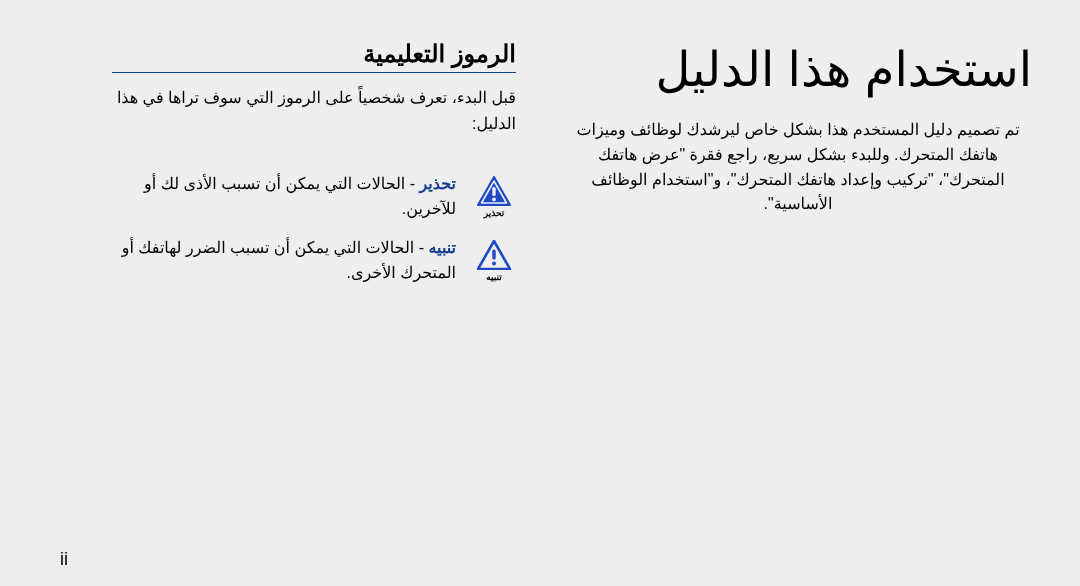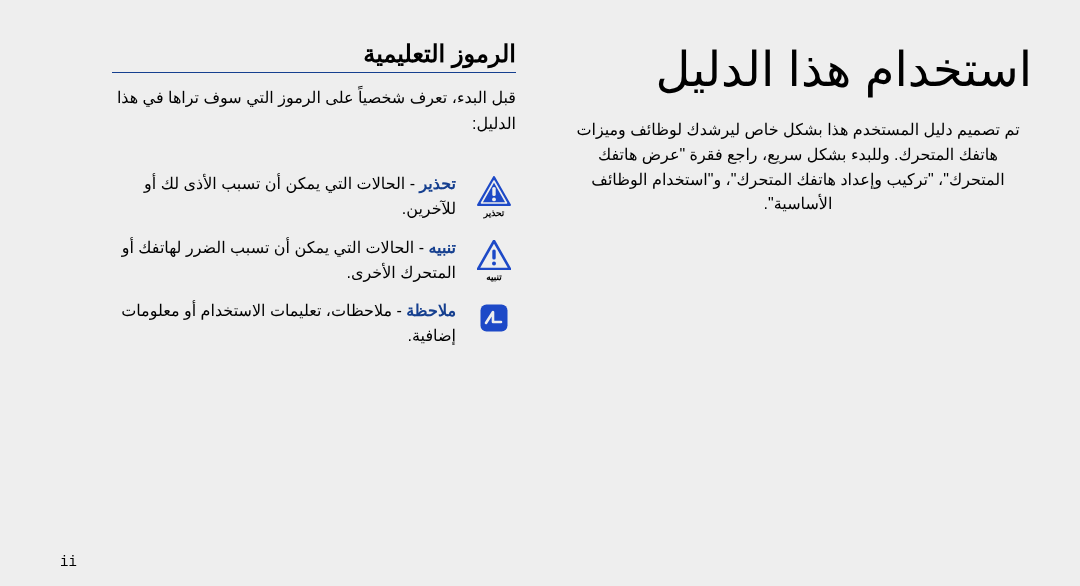--- a/index.html
+++ b/index.html
@@ -67,23 +67,22 @@
     flex: 1;
   }
   .symbol-label {
     color: #153f8f; font-weight: 700;
   }
   .separator-dash { color: #000000; margin-top: 32px; }
   .page-number {
     position: absolute;
     bottom: 16px;
     left: 60px;
-    font-size: 14px;
+    font-size: 18px;
     direction: ltr;
-    font-family: Liberation Mono, monospace;
   }
   svg { display: block; }
 </style>
 </head>
 <body>
 
 <div class="page">
 
   <div class="col-right">
     <h1 class="main-title">استخدام هذا الدليل</h1>
@@ -120,31 +119,17 @@
             <circle cx="17" cy="23.4" r="2" fill="#1d49c7"></circle>
           </svg>
         </span>
         <span class="symbol-caption">تنبيه</span>
       </div>
       <p class="symbol-text">
         <span class="symbol-label">تنبيه</span><span class="separator-dash"> - الحالات التي يمكن أن تسبب الضرر لهاتفك أو المتحرك الأخرى.</span>
       </p>
     </div>
 
-    <div class="symbol-item">
-      <div class="symbol-icon-wrap">
-        <span>
-          <svg width="30" height="30" viewBox="0 0 30 30">
-            <rect x="1.5" y="1.5" width="27" height="27" rx="6" ry="6" fill="#1d49c7"></rect>
-            <path d="M7 20 L14 9 L14 19 L22 19" fill="none" stroke="#eeeeee" stroke-width="2.6" stroke-linecap="round" stroke-linejoin="round"></path>
-          </svg>
-        </span>
-        <span class="symbol-caption"></span>
-      </div>
-      <p class="symbol-text">
-        <span class="symbol-label">ملاحظة</span><span class="separator-dash"> - ملاحظات، تعليمات الاستخدام أو معلومات إضافية.</span>
-      </p>
-    </div>
 
   </div>
 
   <div class="page-number">ii</div>
 </div>
 
 </body></html>

